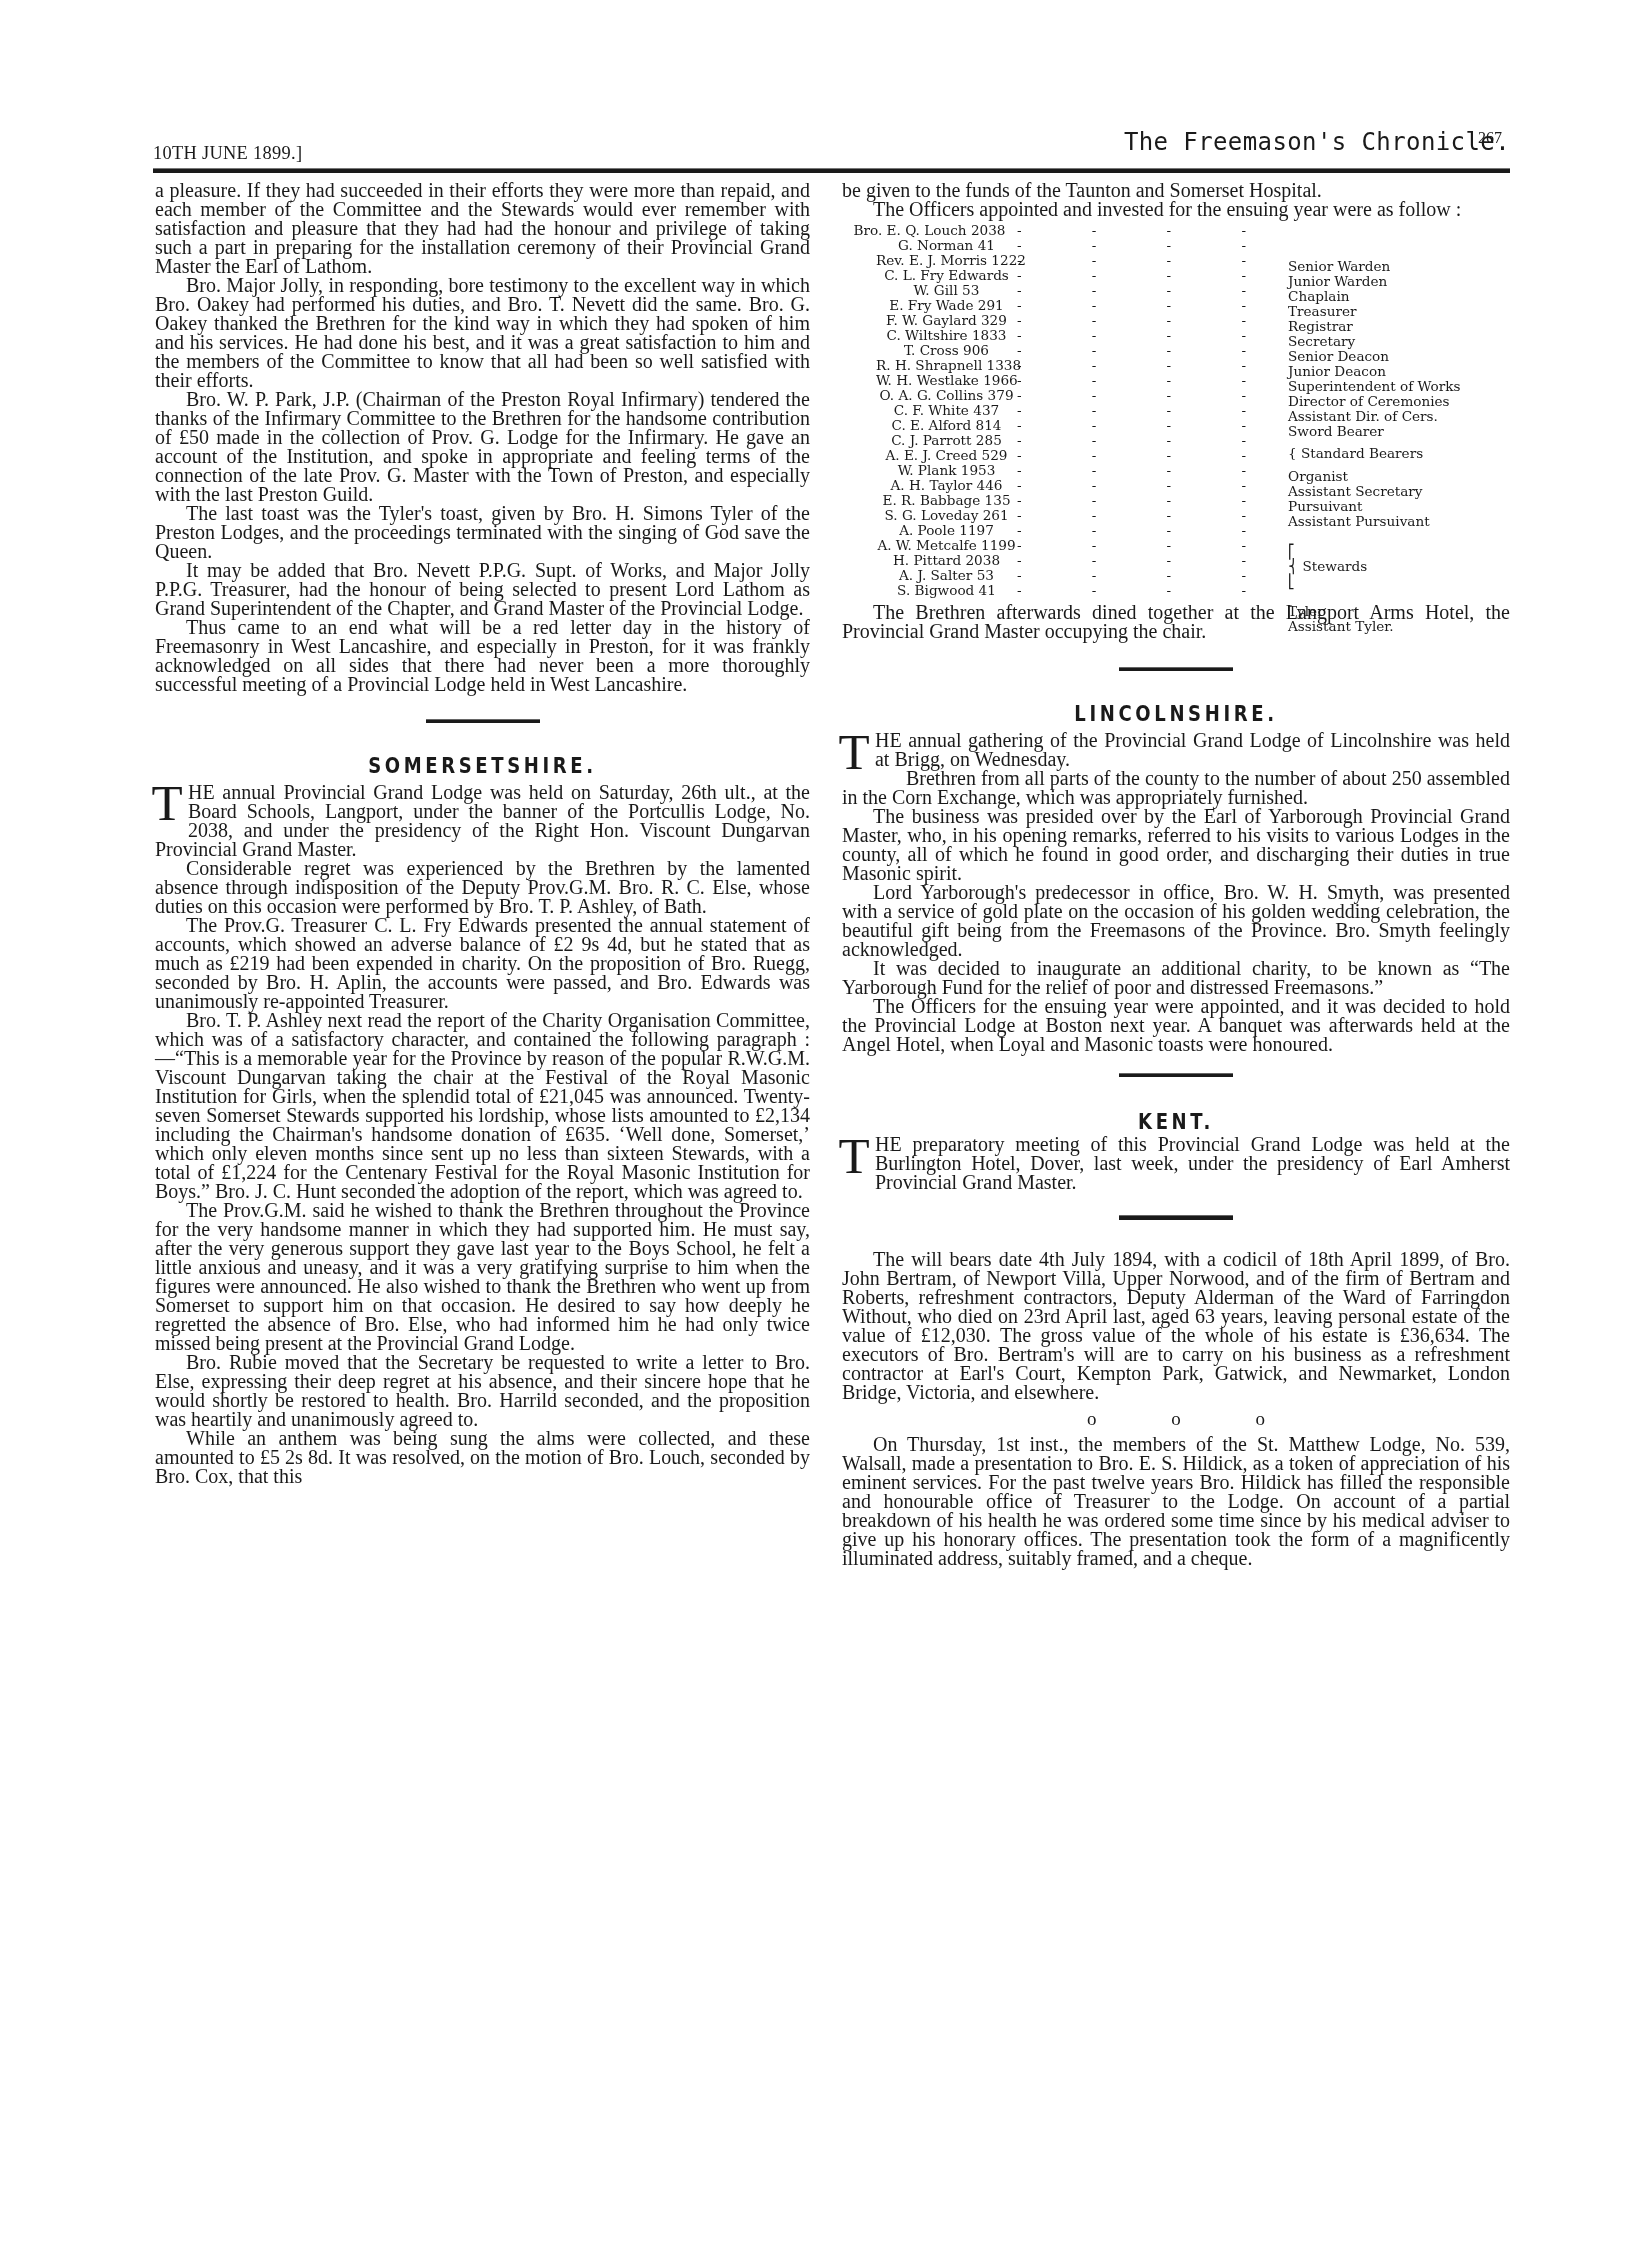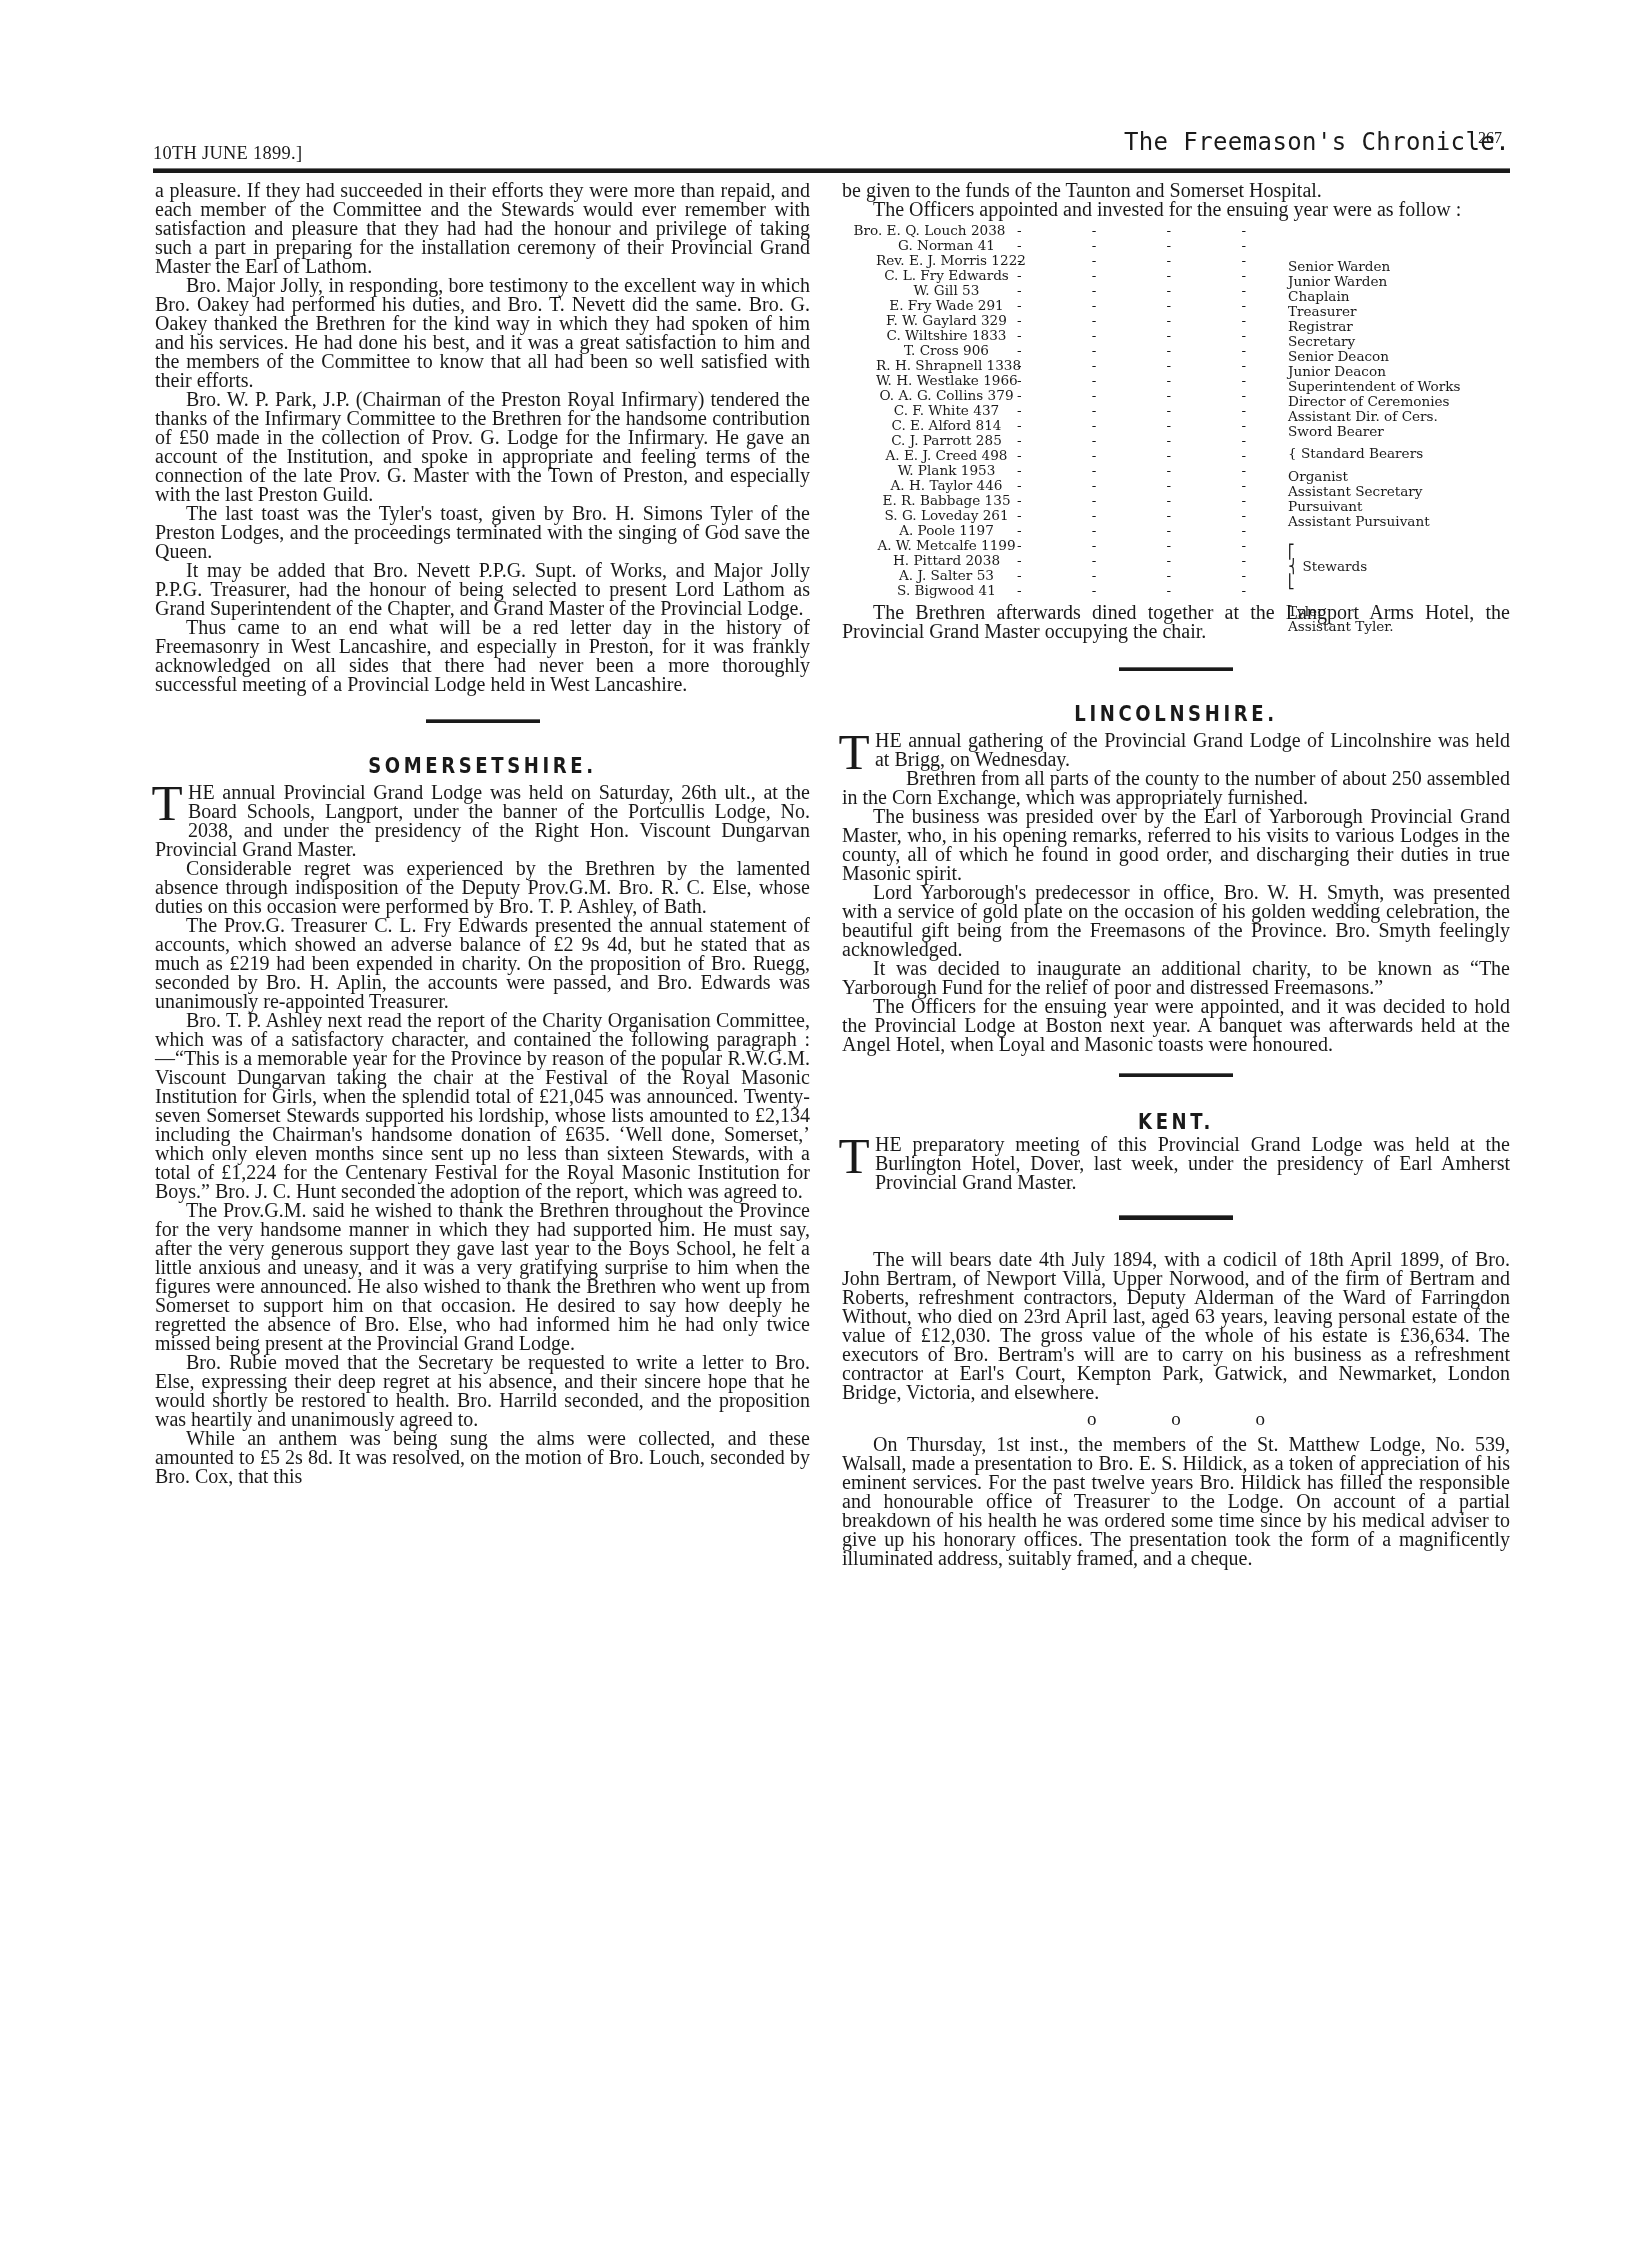--- a/index.html
+++ b/index.html
@@ -210,21 +210,21 @@
         <span class="off-name indent">C. J. Parrott 285</span>
         <span class="off-dots">
           <span>-</span>
           <span>-</span>
           <span>-</span>
           <span>-</span>
         </span>
         <span class="off-office">Organist</span>
       </div>
     <div class="off-row">
-        <span class="off-name indent">A. E. J. Creed 498</span>
+        <span class="off-name indent">A. E. J. Creed 529</span>
         <span class="off-dots">
           <span>-</span>
           <span>-</span>
           <span>-</span>
           <span>-</span>
         </span>
         <span class="off-office">Assistant Secretary</span>
       </div>
     <div class="off-row">
         <span class="off-name indent">W. Plank 1953</span>

